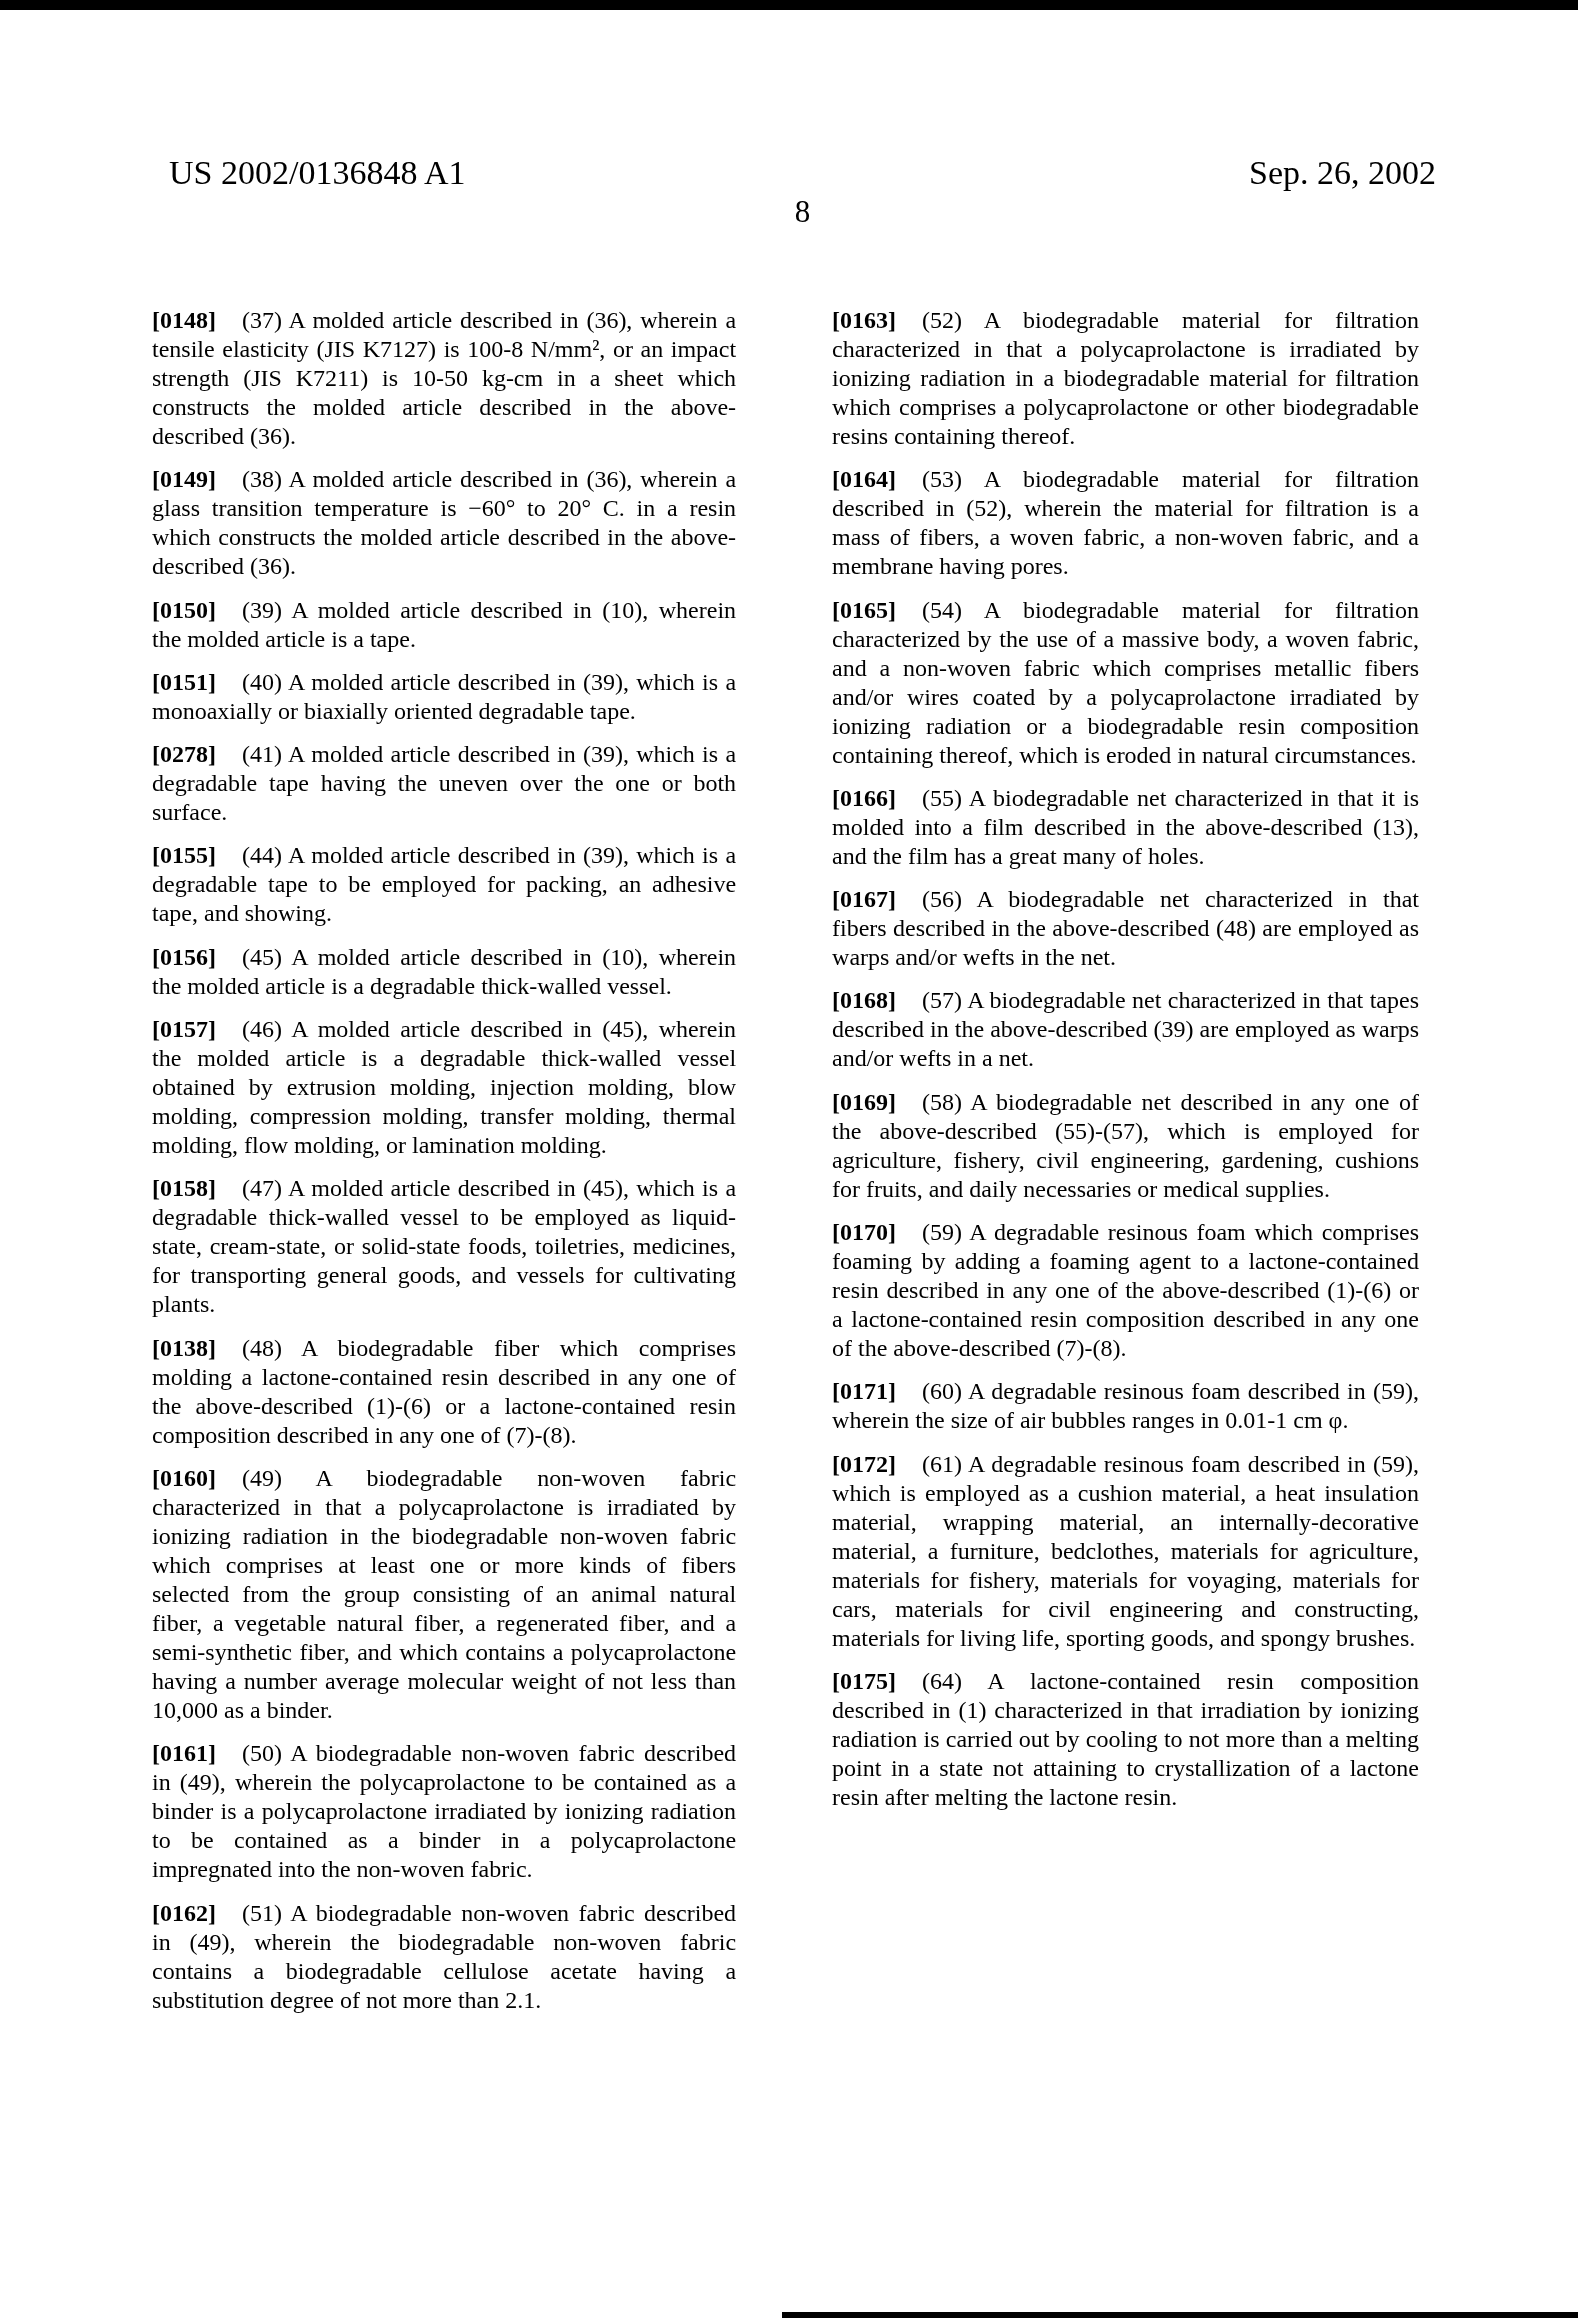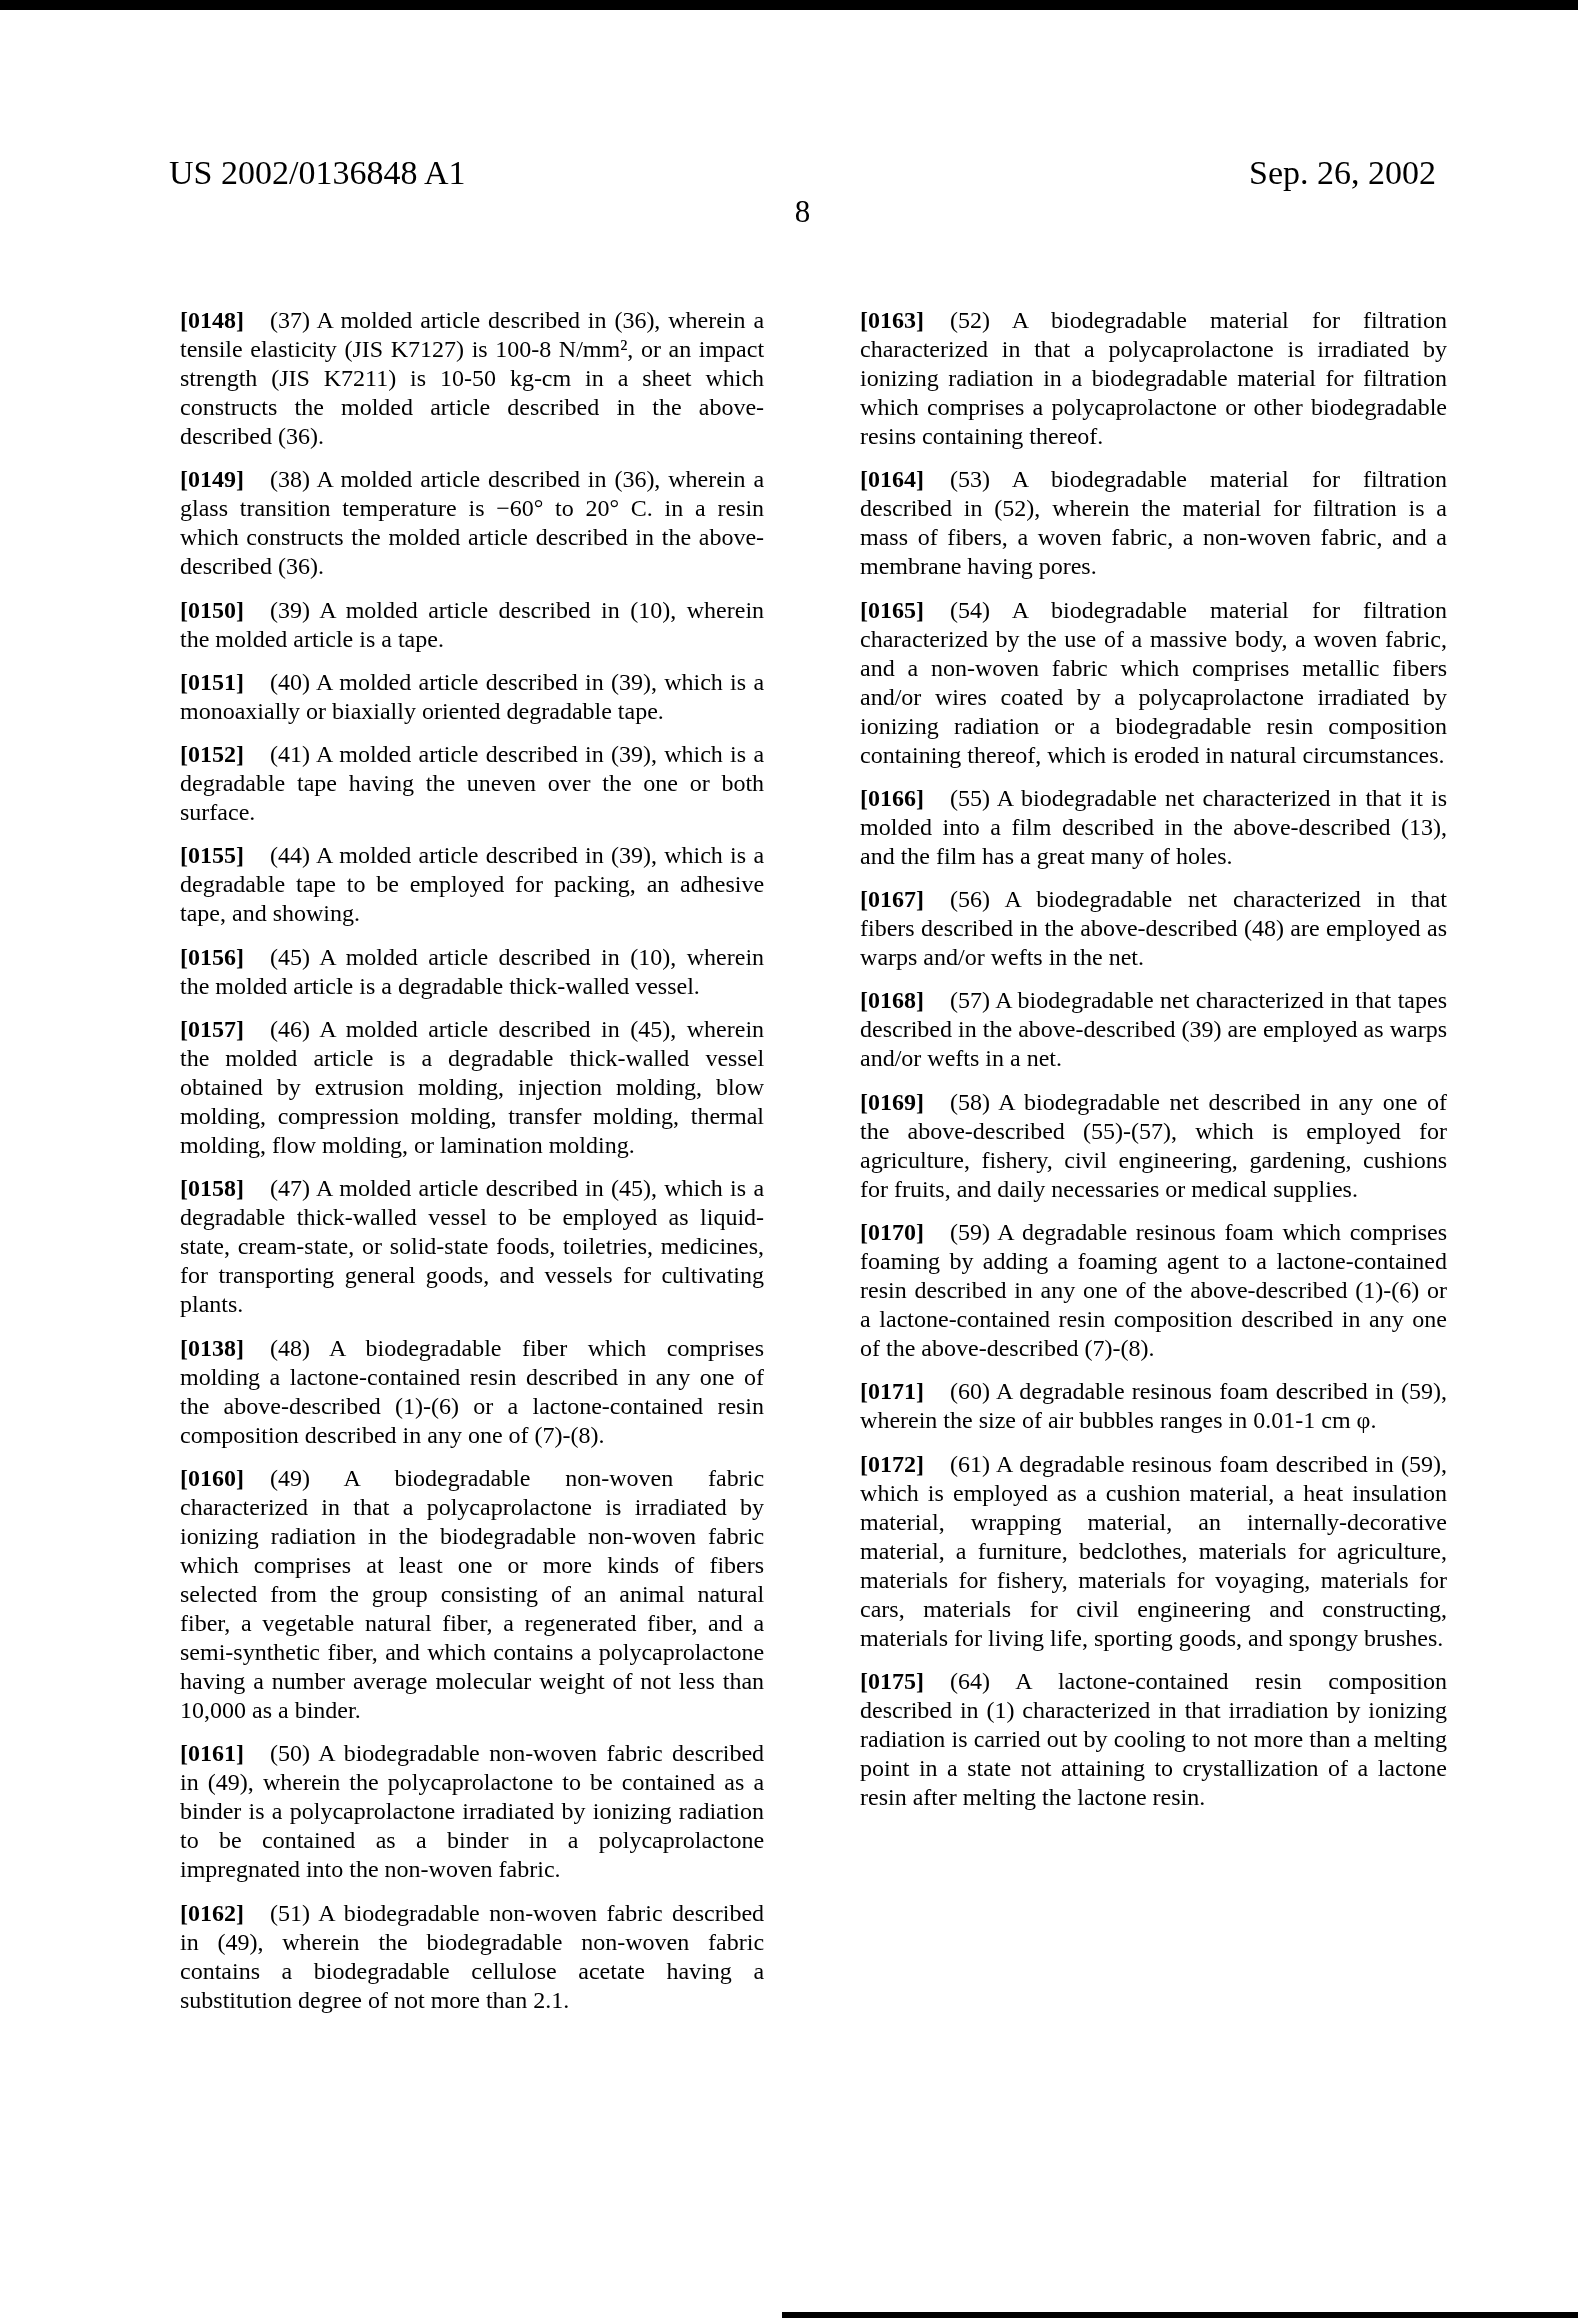--- a/index.html
+++ b/index.html
@@ -45,21 +45,21 @@
     top: 195px;
     left: 169px;
     width: 1267px;
     text-align: center;
     font-size: 31px;
     line-height: 34px;
   }
   .columns {
     position: absolute;
     top: 306px;
-    left: 180px;
+    left: 152px;
     width: 1267px;
     display: flex;
     gap: 59px;
   }
   .col {
     text-align: justify;
     font-size: 24px;
     line-height: 29px;
   }
   .col-left  { width: 603px; }
@@ -85,21 +85,21 @@
   </div>
 
   <div class="page-number">8</div>
 
   <div class="columns">
     <div class="col col-left">
         <p class="para"><span class="pnum">[0148]</span><span>(37) A molded article described in (36), wherein a tensile elasticity (JIS K7127) is 100-8 N/mm², or an impact strength (JIS K7211) is 10-50 kg-cm in a sheet which constructs the molded article described in the above-described (36).</span></p>
         <p class="para"><span class="pnum">[0149]</span><span>(38) A molded article described in (36), wherein a glass transition temperature is −60° to 20° C. in a resin which constructs the molded article described in the above-described (36).</span></p>
         <p class="para"><span class="pnum">[0150]</span><span>(39) A molded article described in (10), wherein the molded article is a tape.</span></p>
         <p class="para"><span class="pnum">[0151]</span><span>(40) A molded article described in (39), which is a monoaxially or biaxially oriented degradable tape.</span></p>
-        <p class="para"><span class="pnum">[0152]</span><span>(41) A molded article described in (39), which is a degradable tape having the uneven over the one or both surface.</span></p>
+        <p class="para"><span class="pnum">[0278]</span><span>(41) A molded article described in (39), which is a degradable tape having the uneven over the one or both surface.</span></p>
         <p class="para"><span class="pnum">[0155]</span><span>(44) A molded article described in (39), which is a degradable tape to be employed for packing, an adhesive tape, and showing.</span></p>
         <p class="para"><span class="pnum">[0156]</span><span>(45) A molded article described in (10), wherein the molded article is a degradable thick-walled vessel.</span></p>
         <p class="para"><span class="pnum">[0157]</span><span>(46) A molded article described in (45), wherein the molded article is a degradable thick-walled vessel obtained by extrusion molding, injection molding, blow molding, compression molding, transfer molding, thermal molding, flow molding, or lamination molding.</span></p>
         <p class="para"><span class="pnum">[0158]</span><span>(47) A molded article described in (45), which is a degradable thick-walled vessel to be employed as liquid-state, cream-state, or solid-state foods, toiletries, medicines, for transporting general goods, and vessels for cultivating plants.</span></p>
         <p class="para"><span class="pnum">[0138]</span><span>(48) A biodegradable fiber which comprises molding a lactone-contained resin described in any one of the above-described (1)-(6) or a lactone-contained resin composition described in any one of (7)-(8).</span></p>
         <p class="para"><span class="pnum">[0160]</span><span>(49) A biodegradable non-woven fabric characterized in that a polycaprolactone is irradiated by ionizing radiation in the biodegradable non-woven fabric which comprises at least one or more kinds of fibers selected from the group consisting of an animal natural fiber, a vegetable natural fiber, a regenerated fiber, and a semi-synthetic fiber, and which contains a polycaprolactone having a number average molecular weight of not less than 10,000 as a binder.</span></p>
         <p class="para"><span class="pnum">[0161]</span><span>(50) A biodegradable non-woven fabric described in (49), wherein the polycaprolactone to be contained as a binder is a polycaprolactone irradiated by ionizing radiation to be contained as a binder in a polycaprolactone impregnated into the non-woven fabric.</span></p>
         <p class="para"><span class="pnum">[0162]</span><span>(51) A biodegradable non-woven fabric described in (49), wherein the biodegradable non-woven fabric contains a biodegradable cellulose acetate having a substitution degree of not more than 2.1.</span></p>
       </div>
     <div class="col col-right">

